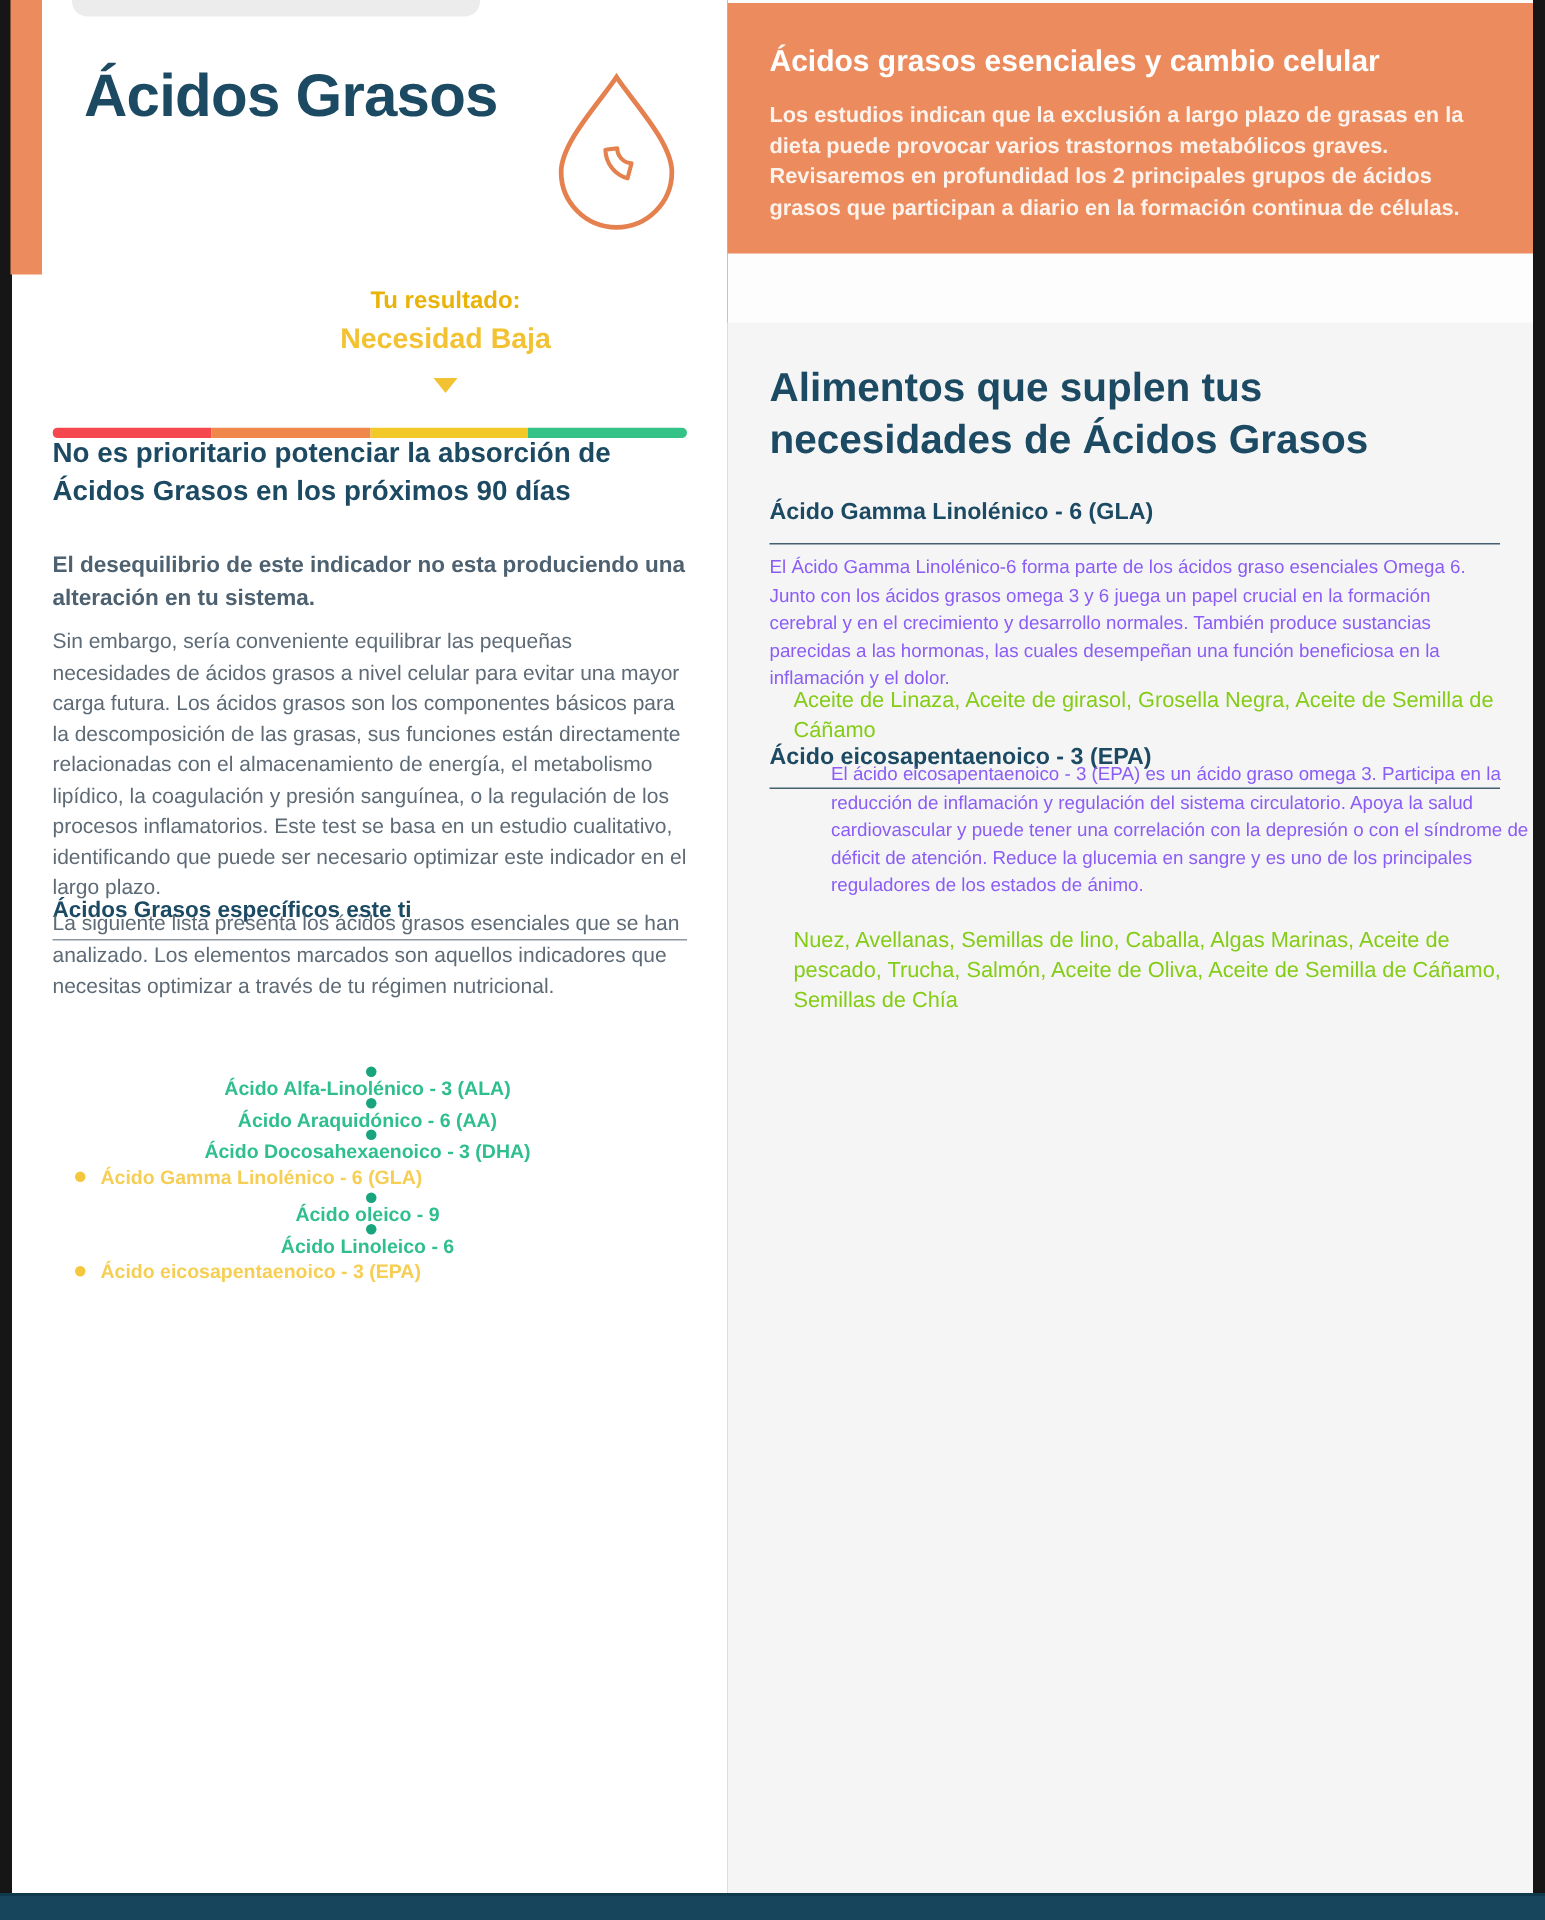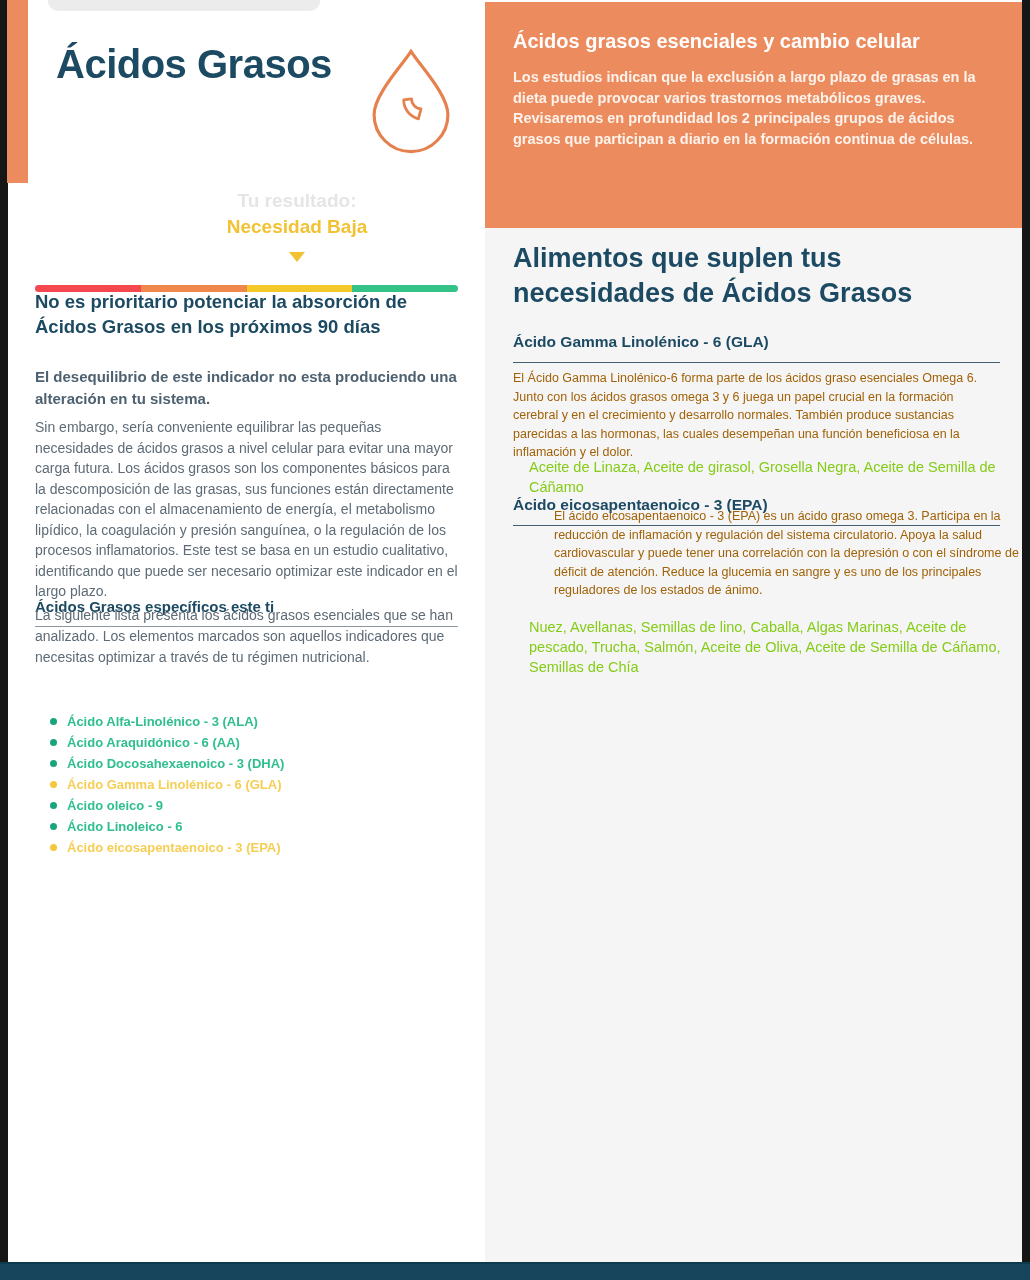--- a/index.html
+++ b/index.html
@@ -39,36 +39,36 @@
   .report-title{
     position:absolute;left:56px;top:40px;width:330px;
     font-size:40px;line-height:48px;font-weight:bold;
     color:#1d4a63;letter-spacing:-0.5px;
   }
   .droplet{
     position:absolute;left:358px;top:44px;width:106px;height:116px;
   }
   
   .intro-box{
-    position:absolute;left:485px;top:2px;width:537px;height:226px;
+    position:absolute;left:485px;top:2px;width:537px;height:167px;
     background:#ec8c5e;box-sizing:border-box;padding:26px 30px 0 28px;
   }
   .intro-box h2{
     margin:0;font-size:20px;line-height:26px;font-weight:bold;color:#ffffff;
   }
   .intro-box p{
     margin:13px 0 0 0;font-size:14.5px;line-height:20.5px;
     color:#fdf3ec;font-weight:600;
   }
   
   .result-block{
     position:absolute;left:297px;top:190px;transform:translateX(-50%);
     text-align:center;white-space:nowrap;
   }
-  .result-label{font-size:19px;font-weight:bold;color:#e5e5e5;line-height:22px;}
+  .result-label{font-size:16px;font-weight:bold;color:#eab308;line-height:22px;}
   .result-value{font-size:19px;font-weight:bold;color:#f2c233;line-height:26px;margin-top:2px;}
   .result-marker{
     position:absolute;top:252px;width:0;height:0;transform:translateX(-50%);
     border-left:8px solid transparent;border-right:8px solid transparent;
     border-top:10px solid #f2c233;
   }
   .scale-bar{
     position:absolute;left:35px;top:285px;width:423px;height:7px;
     display:flex;border-radius:4px;overflow:hidden;
   }
@@ -98,36 +98,36 @@
   .fa-list{
     position:absolute;left:35px;top:711px;width:420px;
     list-style:none;margin:0;padding:0;
   }
   .fa-list li{
     display:flex;align-items:center;height:21px;font-size:13px;font-weight:600;
   }
   .fa-list .bullet{
     width:7px;height:7px;border-radius:50%;margin:0 10px 0 15px;flex:0 0 auto;
   }
-  .fa-list li.ok{color:#2fbf8e;}
+  .fa-list li.ok{color:#2fbf8e;flex-direction:column;}
   .fa-list li.ok .bullet{background:#18a57d;}
   .fa-list li.marked{color:#f6ce54;}
   .fa-list li.marked .bullet{background:#f5c73c;}
   
   .foods-heading{
     position:absolute;left:513px;top:241px;width:470px;
     font-size:27px;line-height:35px;font-weight:bold;color:#1d4a63;
   }
   .food-section{position:absolute;left:513px;width:487px;}
   .fs-title{
     font-size:15.5px;font-weight:bold;color:#1d4a63;
     padding-bottom:11px;border-bottom:1px solid #44606e;margin:0;
   }
   .fs-desc{
-    margin:0;font-size:12.5px;line-height:18.5px;color:#a16207;
+    margin:0;font-size:12.5px;line-height:18.5px;color:#8b5cf6;
   }
   .fs-foods{
     margin:16px;font-size:14.5px;line-height:20px;font-weight:400;color:#84cc16;
   }
   .sec1-title{top:333px;}
   .sec1-desc{top:369px;}
   .sec1-foods{top:441px;}
   .sec2-title{top:496px;}
   .sec2-desc{top:507px;margin-left:41px;}
   .sec2-foods{top:601px;}

